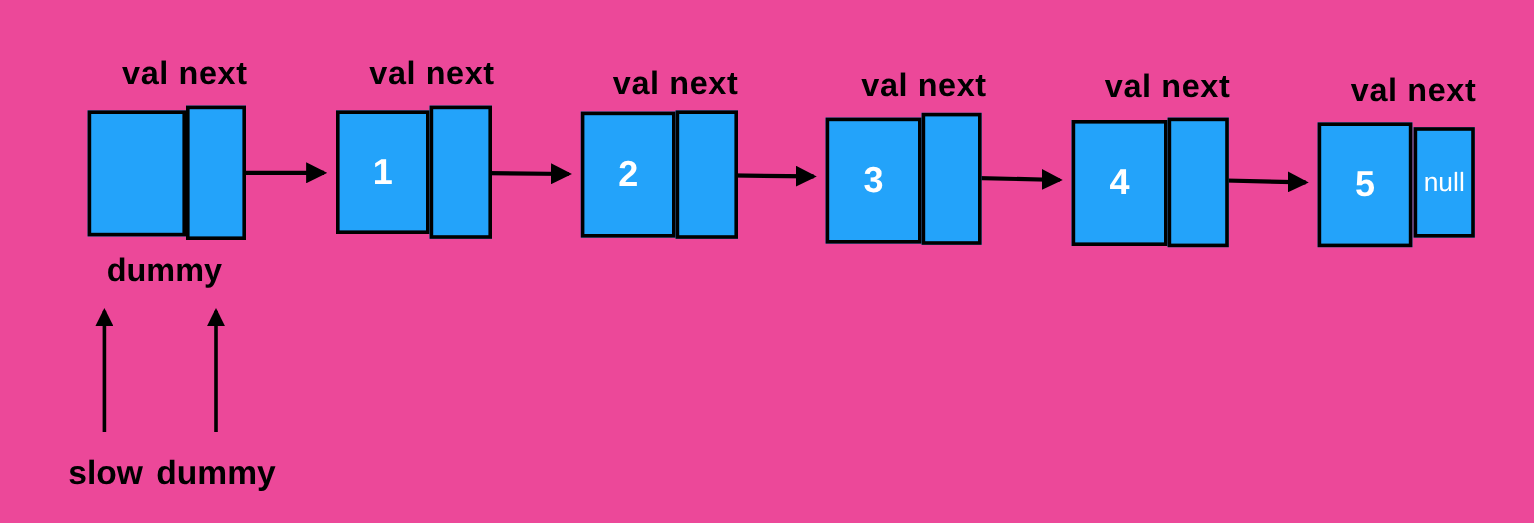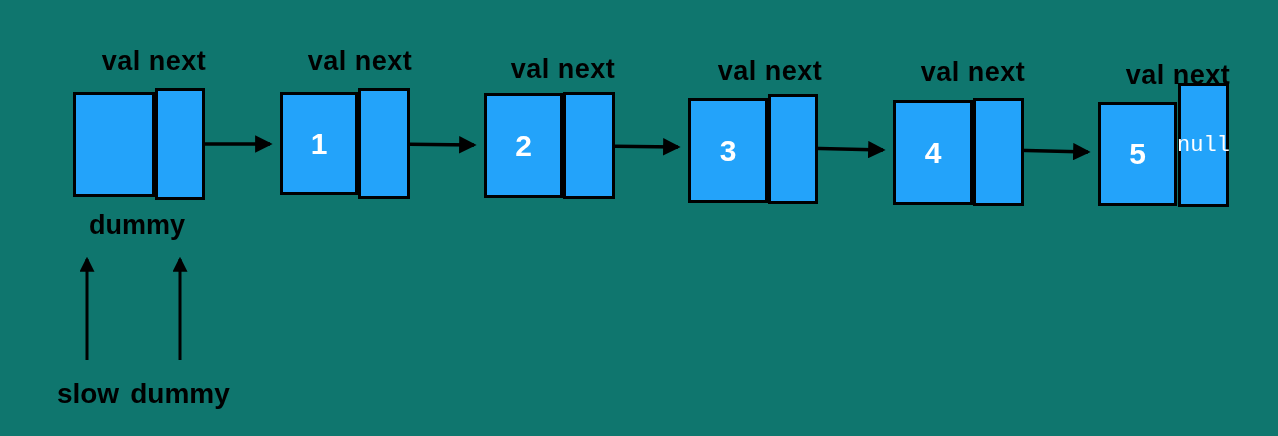--- a/index.html
+++ b/index.html
@@ -1,19 +1,19 @@
 <!DOCTYPE html>
 <html><head>
 <meta charset="utf-8">
 <style>
   html,body{margin:0;padding:0;background:#ffffff;}
   .canvas{
     position:relative;
     width:1278px;height:436px;
-    background:#0f766e;
+    background:#ec4899;
     font-family:"Liberation Sans","DejaVu Sans",sans-serif;
     overflow:hidden;
   }
   .node-label{
     position:absolute;
     width:170px;
     text-align:center;
     font-size:27px;
     font-weight:700;
     color:#000000;
@@ -111,21 +111,21 @@
     <span class="val-text">4</span>
   </div>
   <div class="cell" style="left:973px;top:98px;width:51px;height:108px;">
     <span class="null-text"></span>
   </div>
 
   <div class="node-label" style="left:1093px;top:60px;">val next</div>
   <div class="cell" style="left:1098px;top:102px;width:79px;height:104px;">
     <span class="val-text">5</span>
   </div>
-  <div class="cell" style="left:1178px;top:83px;width:51px;height:124px;font-family:Liberation Mono, monospace;">
+  <div class="cell" style="left:1178px;top:106px;width:51px;height:92px;">
     <span class="null-text">null</span>
   </div>
 
   <div class="caption dummy-caption" style="left:57px;top:210px;">dummy</div>
   <div class="caption ptr-caption" style="left:28px;top:378px;">slow</div>
   <div class="caption ptr-caption" style="left:120px;top:378px;">dummy</div>
 
 </div>
 
 </body></html>

